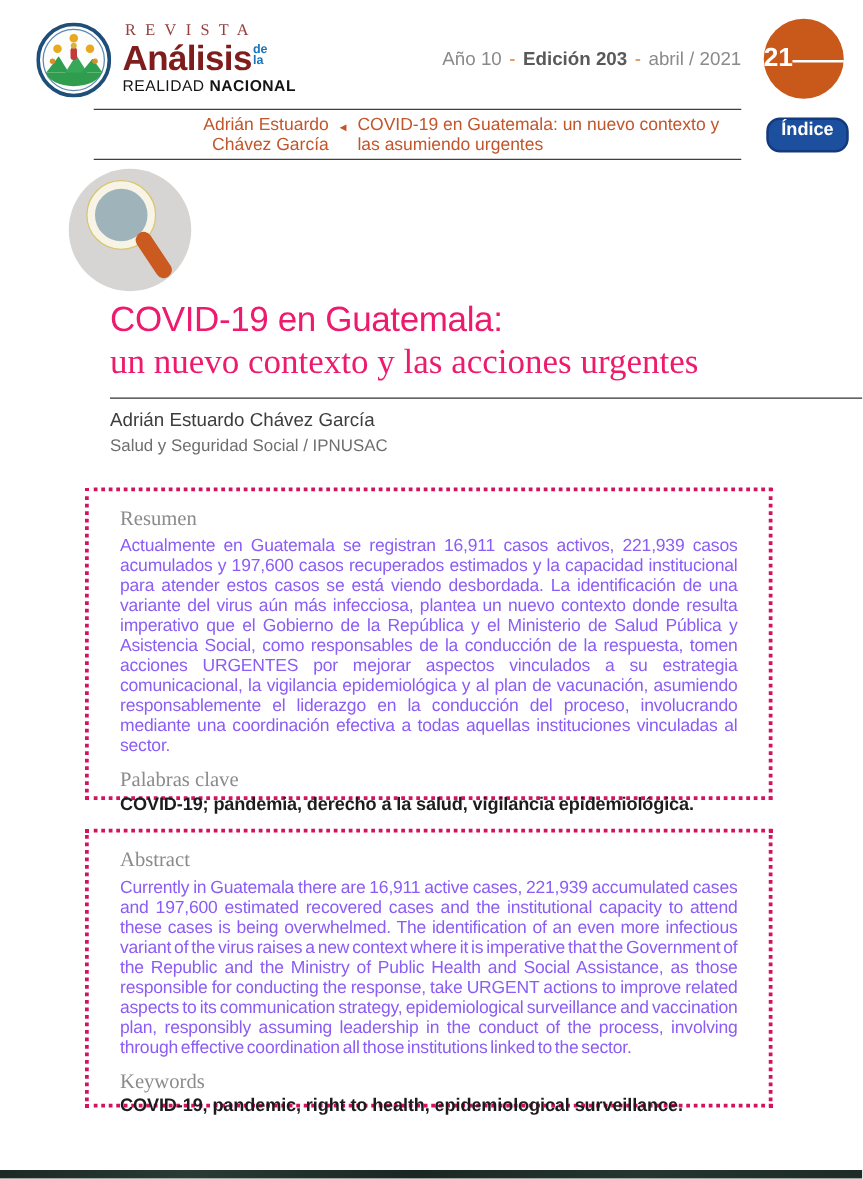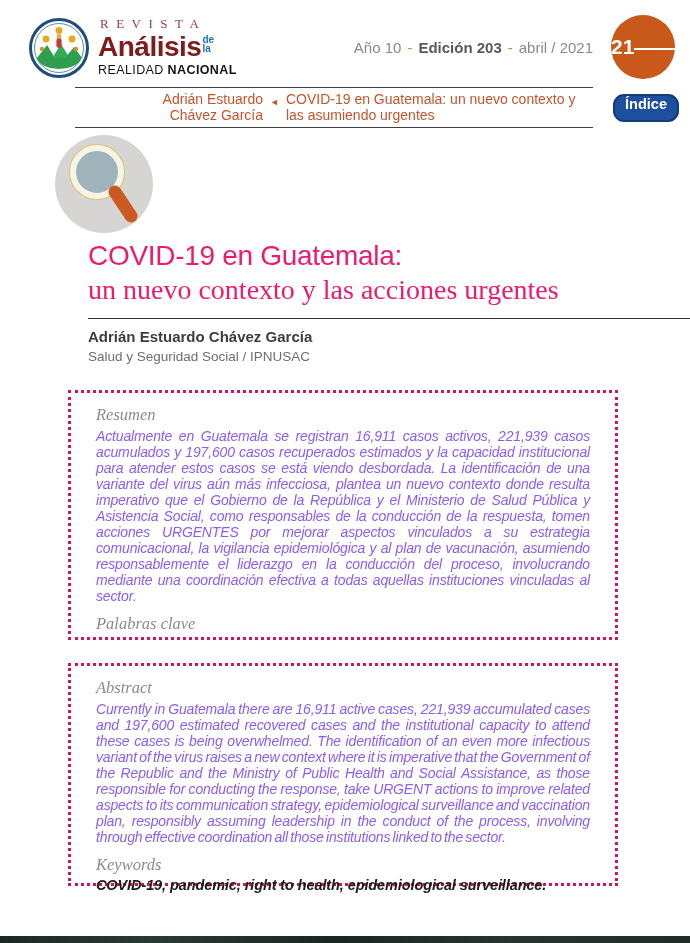--- a/index.html
+++ b/index.html
@@ -71,28 +71,27 @@
   .persp-circle {
     position:absolute; left:55px; top:135px; width:98px; height:98px; border-radius:50%;
     background:#d6d5d4; z-index:2;
   }
   .persp-circle svg { position:absolute; left:0; top:0; }
 
   
   .art-title { position:absolute; left:88px; top:240px; color:#ed1a6d; }
   .art-title .t1 { font-size:28px; line-height:32px; letter-spacing:-0.3px; }
   .art-title .t2 { font-family:"Liberation Serif", serif; font-size:28px; line-height:35px; }
-  .art-author { position:absolute; left:88px; top:328px; font-size:15px; font-weight:700; color:#3d3d3d; }
+  .art-author { position:absolute; left:88px; top:328px; font-size:15px; font-weight:400; color:#3d3d3d; }
   .art-affil  { position:absolute; left:88px; top:349px; font-size:13.5px; color:#6e6e6e; }
 
   
   .dotbox {
     position:absolute; left:68px; width:550px; border:3px dotted #d4135e;
     padding:12px 25px 10px 25px;
-    font-style:italic;
   }
   .box-resumen { top:390px; height:250px; }
   .box-abstract { top:663px; height:223px; }
   .box-heading {
     font-family:"Liberation Serif", serif; font-size:16.5px; color:#8c8b8b; margin-bottom:3px;
   }
   .box-body {
     font-size:14px; line-height:16px; color:#8b5cf6; text-align:justify;
     letter-spacing:-0.15px; word-spacing:-1.5px;
   }
@@ -185,20 +184,21 @@
     <div class="t2">un nuevo contexto y las acciones urgentes</div>
   </div>
   <div class="hrule rule-title"></div>
   <div class="art-author">Adrián Estuardo Chávez García</div>
   <div class="art-affil">Salud y Seguridad Social / IPNUSAC</div>
 
   <div class="dotbox box-resumen">
     <div class="box-heading">Resumen</div>
     <div class="box-body">Actualmente en Guatemala se registran 16,911 casos activos, 221,939 casos acumulados y 197,600 casos recuperados estimados y la capacidad institucional para atender estos casos se está viendo desbordada. La identificación de una variante del virus aún más infecciosa, plantea un nuevo contexto donde resulta imperativo que el Gobierno de la República y el Ministerio de Salud Pública y Asistencia Social, como responsables de la conducción de la respuesta, tomen acciones URGENTES por mejorar aspectos vinculados a su estrategia comunicacional, la vigilancia epidemiológica y al plan de vacunación, asumiendo responsablemente el liderazgo en la conducción del proceso, involucrando mediante una coordinación efectiva a todas aquellas instituciones vinculadas al sector.</div>
     <div class="kw-heading">Palabras clave</div>
+    <div class="kw-line">COVID-19; pandemia, derecho a la salud, vigilancia epidemiológica.</div>
   </div>
 
   <div class="dotbox box-abstract">
     <div class="box-heading">Abstract</div>
     <div class="box-body">Currently in Guatemala there are 16,911 active cases, 221,939 accumulated cases and 197,600 estimated recovered cases and the institutional capacity to attend these cases is being overwhelmed. The identification of an even more infectious variant of the virus raises a new context where it is imperative that the Government of the Republic and the Ministry of Public Health and Social Assistance, as those responsible for conducting the response, take URGENT actions to improve related aspects to its communication strategy, epidemiological surveillance and vaccination plan, responsibly assuming leadership in the conduct of the process, involving through effective coordination all those institutions linked to the sector.</div>
     <div class="kw-heading">Keywords</div>
     <div class="kw-line">COVID-19, pandemic, right to health, epidemiological surveillance.</div>
   </div>
 
   <div class="footer-strip"></div>

